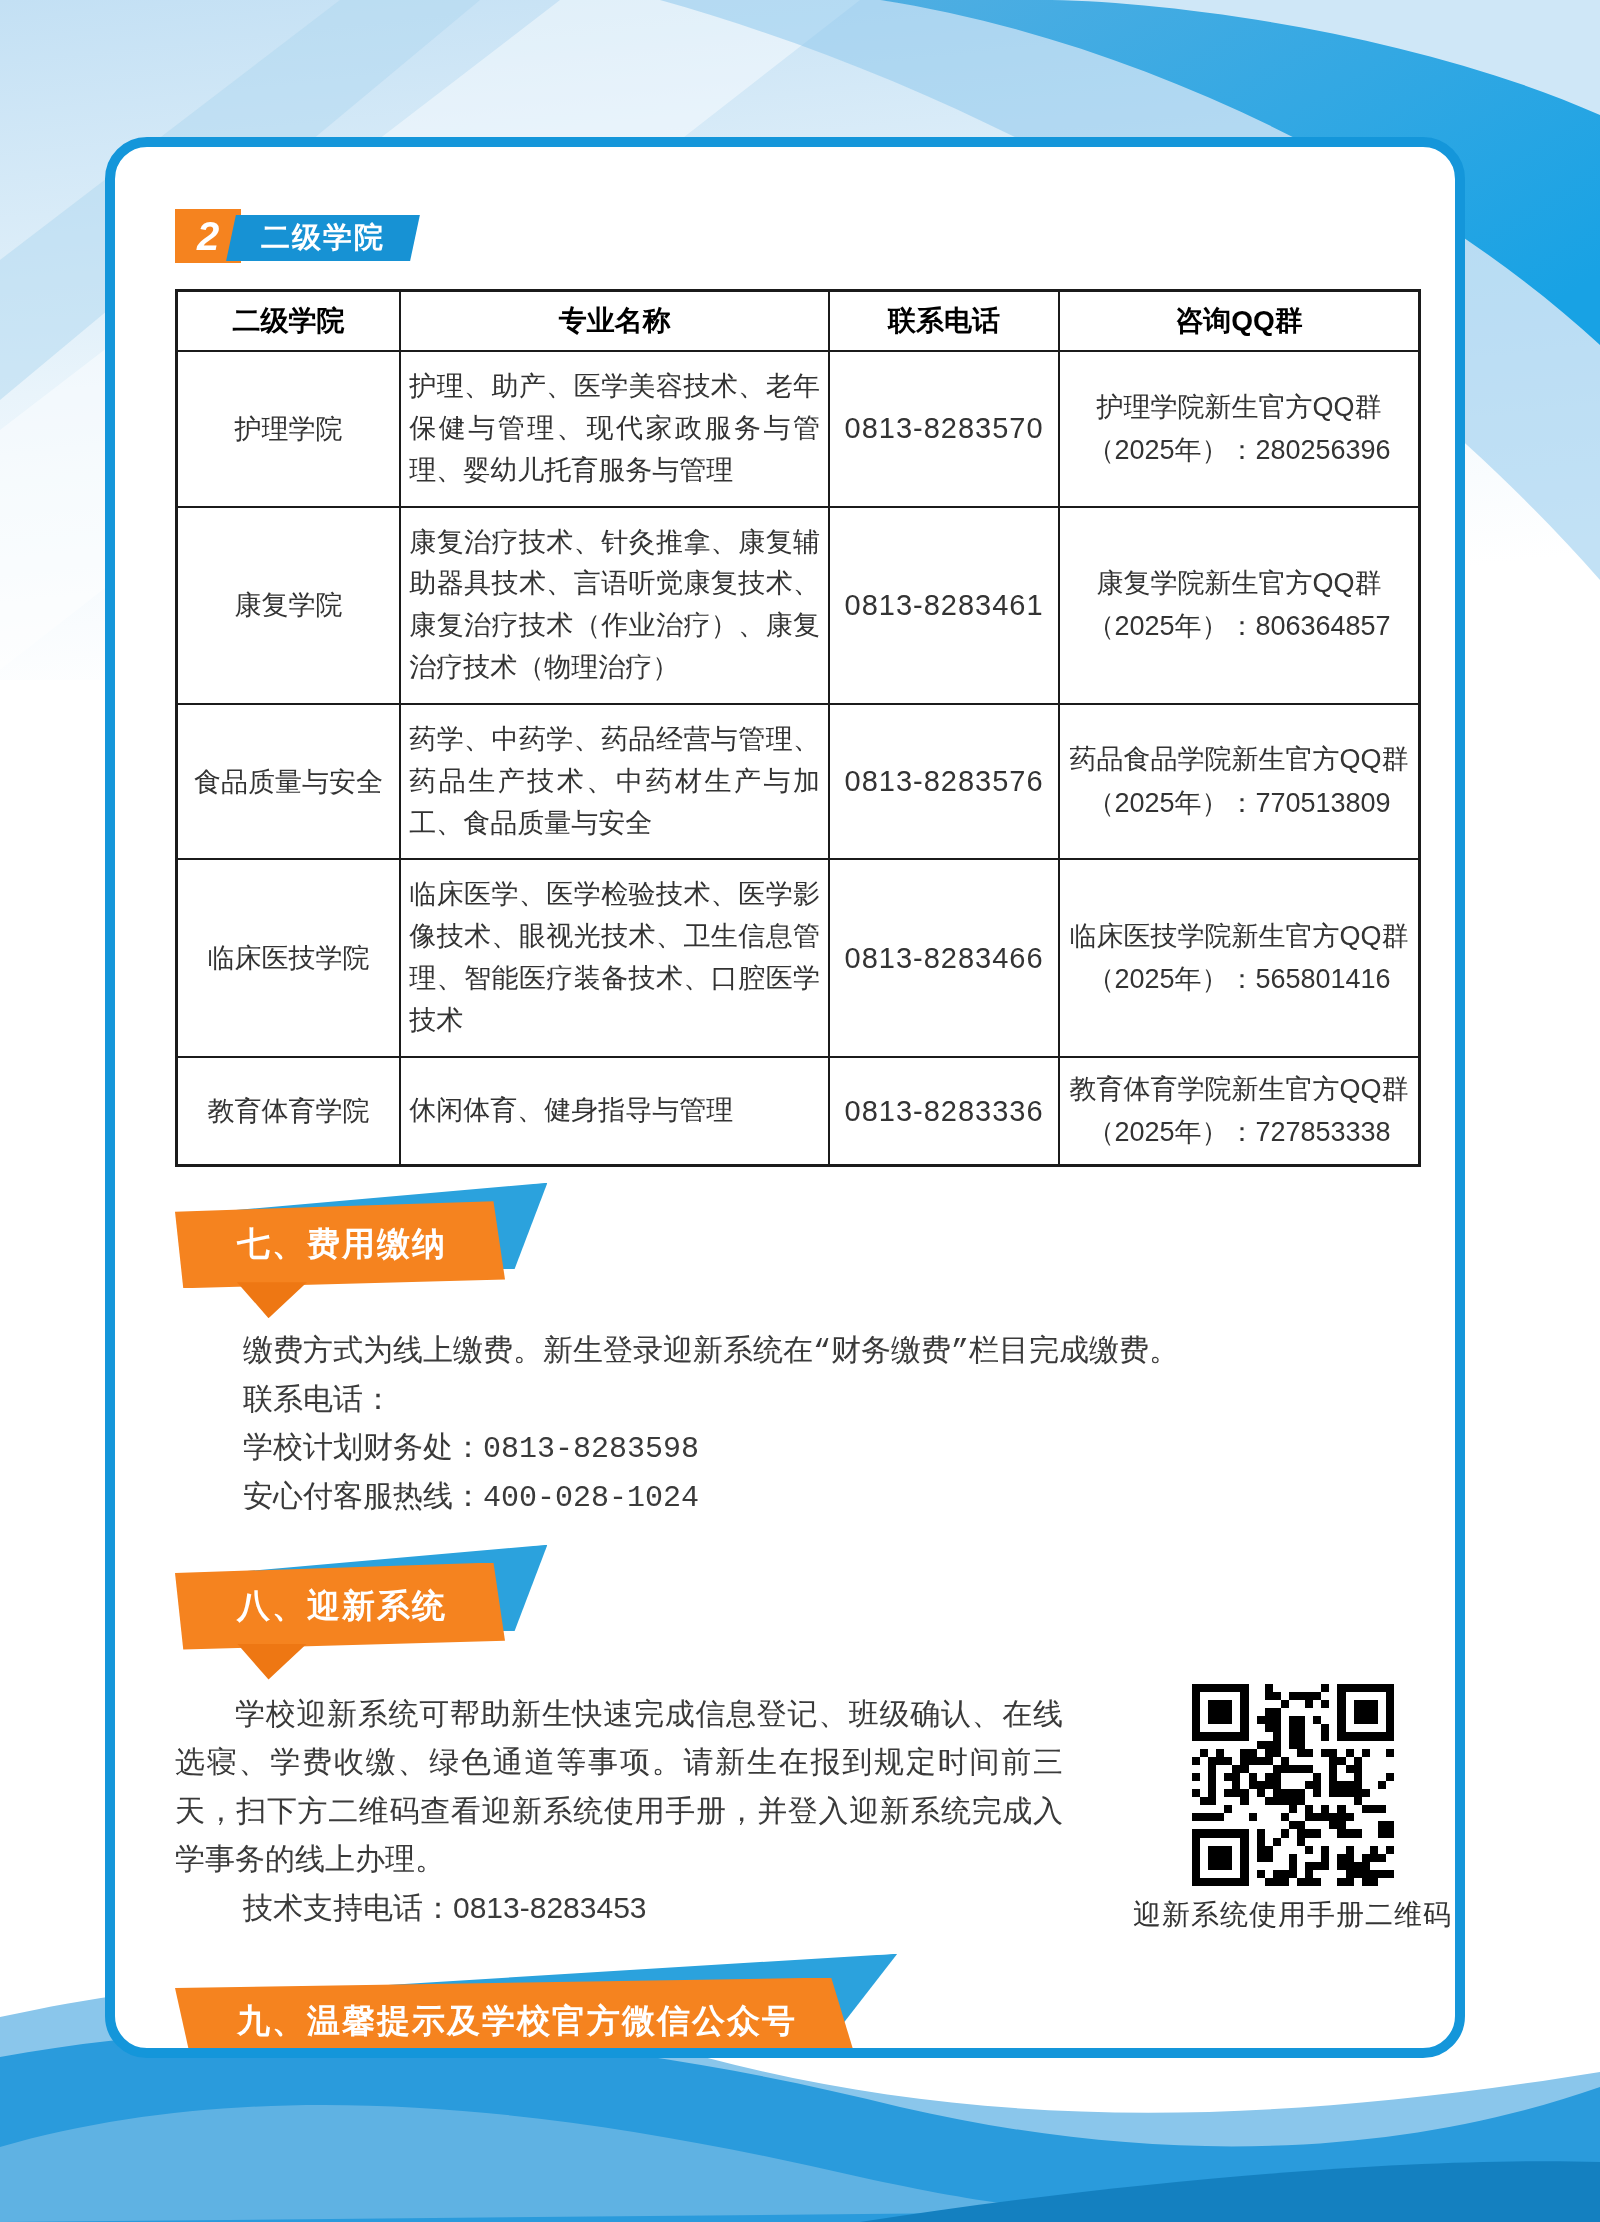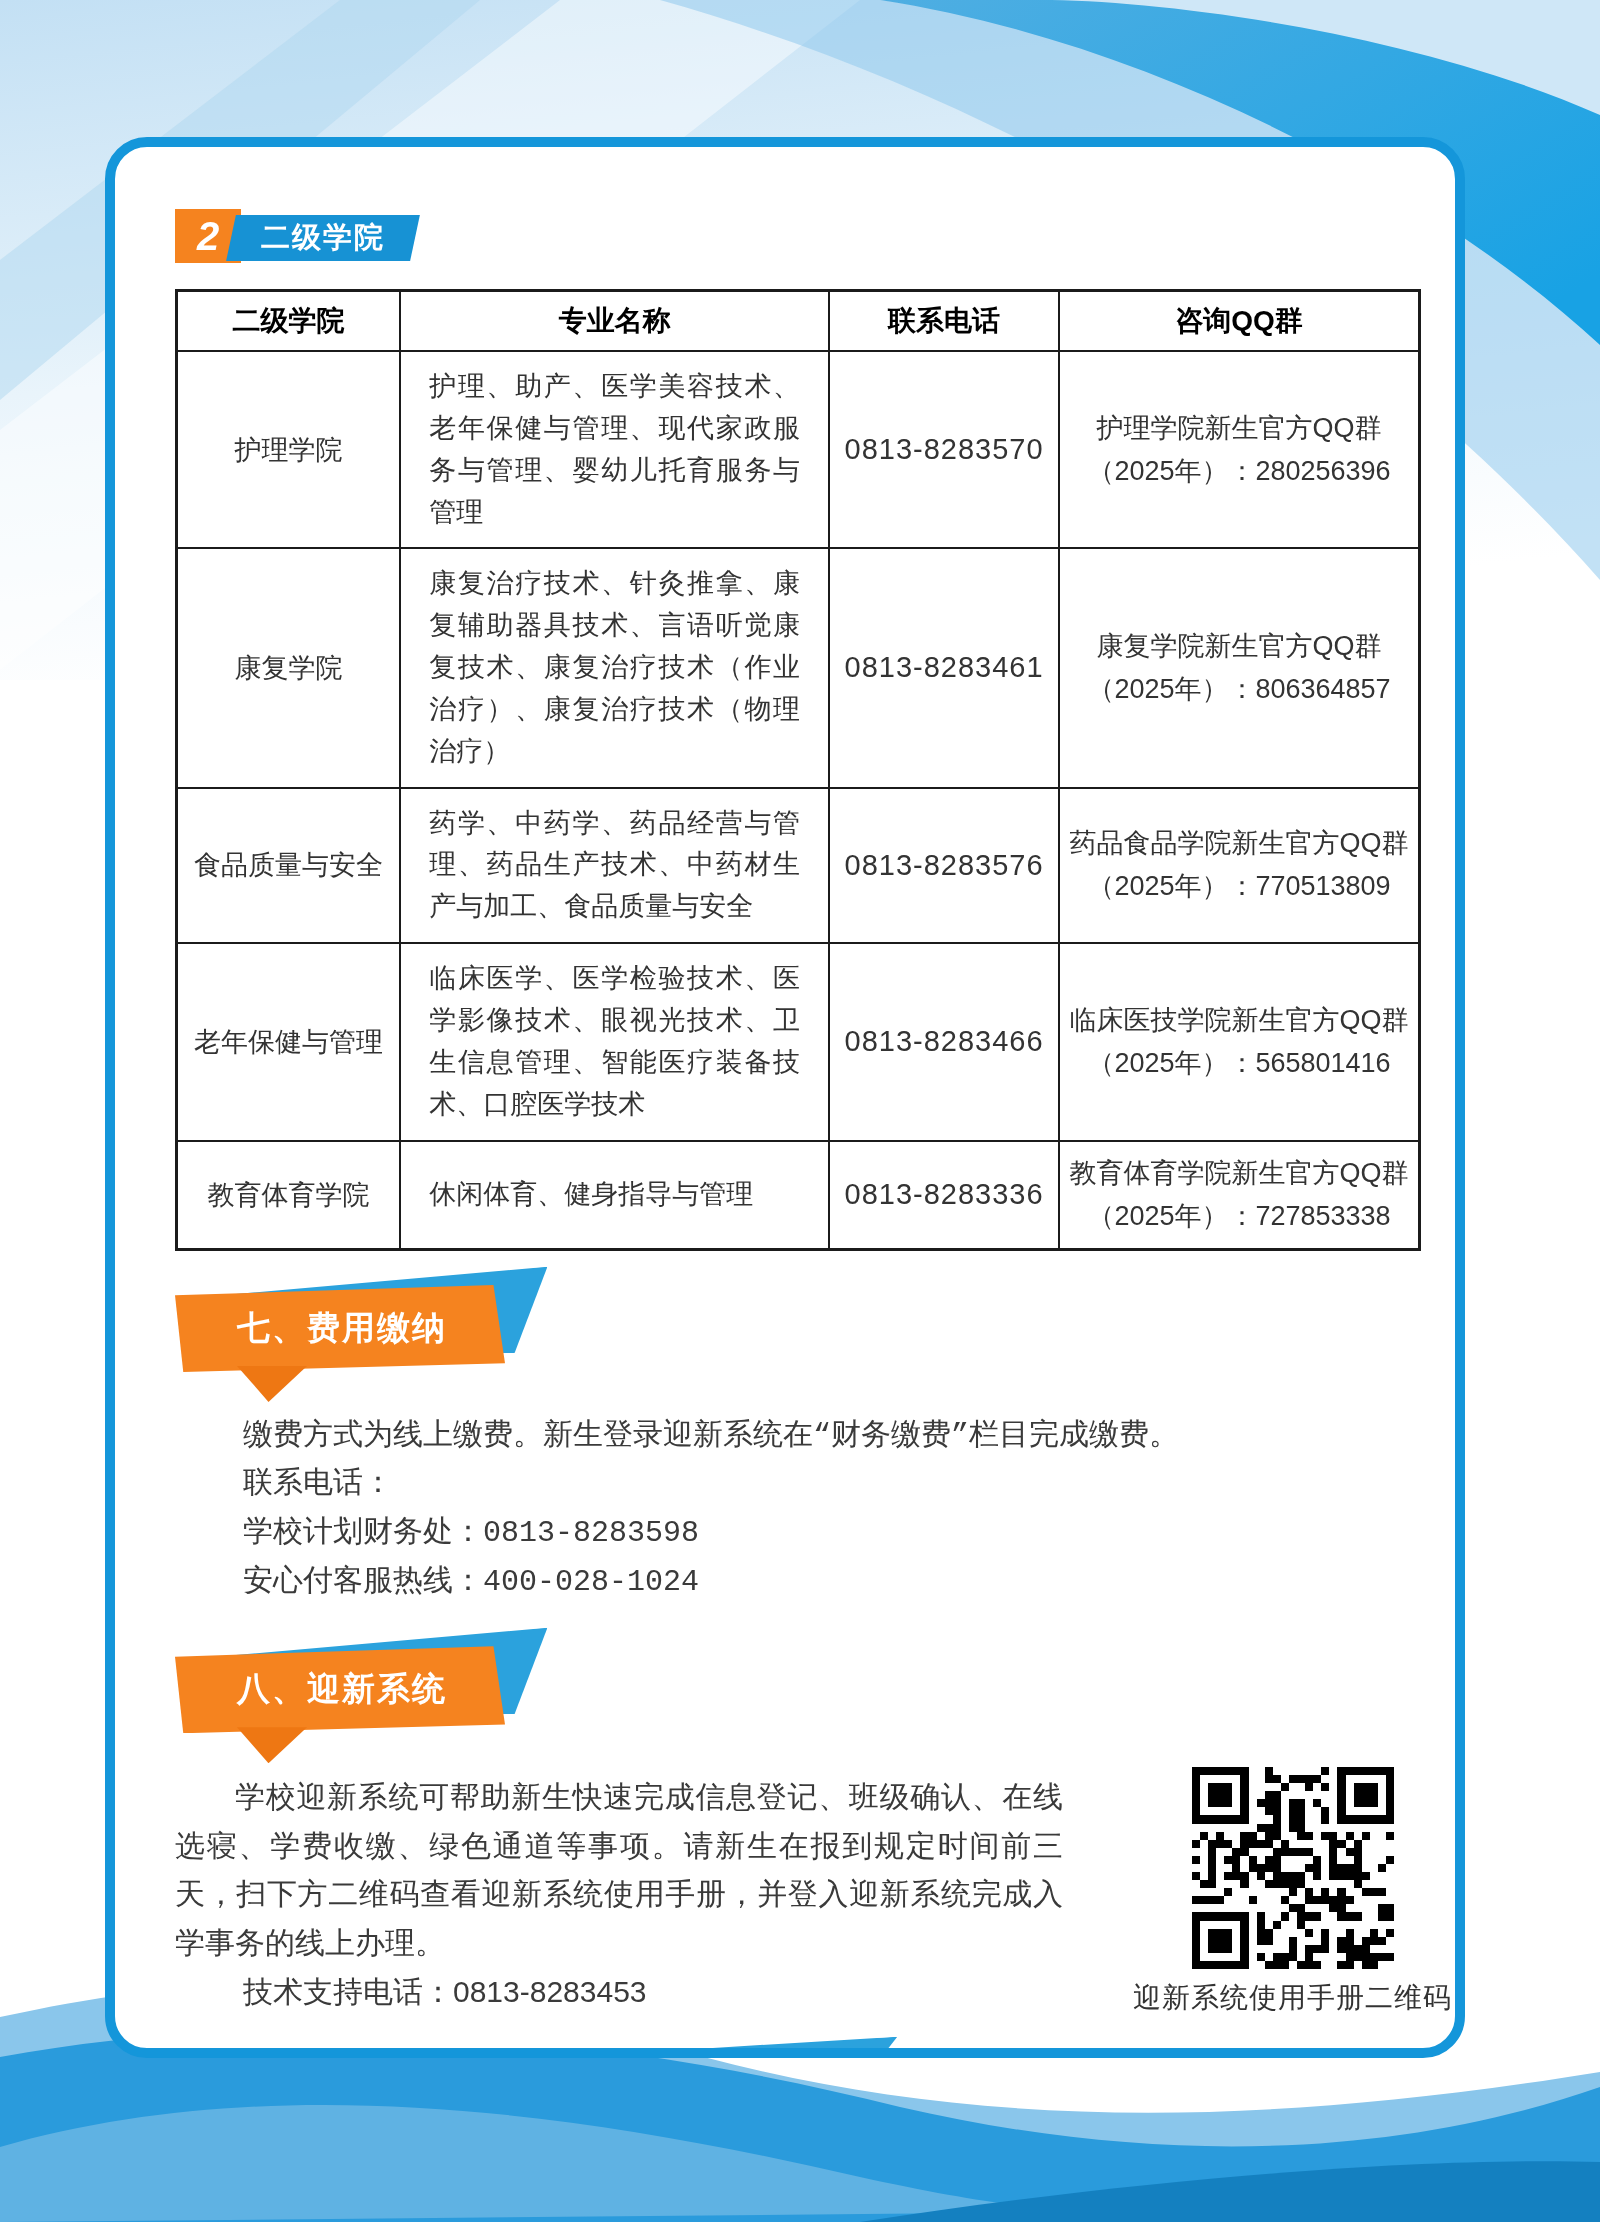--- a/index.html
+++ b/index.html
@@ -25,21 +25,21 @@
                transform:skewX(-12deg);padding:0 30px;display:flex;align-items:center;}
   .badge-label span{transform:skewX(12deg);color:#fff;font-size:29px;font-weight:bold;letter-spacing:2px;}
 
   
   table.colleges{border-collapse:collapse;width:1246px;table-layout:fixed;
                  border:3px solid #1b1b1b;}
   table.colleges th,table.colleges td{border:2px solid #1b1b1b;}
   table.colleges th{font-size:28px;font-weight:bold;color:#000;padding:10px 4px;}
   td.college,td.phone,td.qq{text-align:center;vertical-align:middle;color:#333;}
   td.college{font-size:27px;}
-  td.majors{font-size:27px;color:#333;text-align:justify;padding:14px 28px;line-height:1.55;}
+  td.majors{font-size:27px;color:#333;text-align:justify;padding:14px 8px;line-height:1.55;}
   td.phone{font-size:29px;letter-spacing:1px;margin-top:25px;}
   td.qq{font-size:27px;line-height:1.6;padding:10px 8px;margin-left:40px;}
   .c1{width:18%;} .c2{width:34.5%;} .c3{width:18.5%;} .c4{width:29%;}
 
   
   .banner{position:relative;display:inline-block;margin:34px 0 40px 0;}
   .banner .blue{position:absolute;left:16px;top:-12px;right:-44px;bottom:14px;background:#2BA2DD;
                 transform:rotate(-2deg);clip-path:polygon(0 22%,100% 0,90% 100%,2% 92%);}
   .banner .orange{position:relative;background:#F5831F;color:#fff;font-weight:bold;font-size:33px;
                   letter-spacing:2px;padding:21px 58px 21px 62px;
@@ -139,21 +139,21 @@
         <tr>
           <td class="college">食品质量与安全</td>
           <td class="majors">药学、中药学、药品经营与管理、药品生产技术、中药材生产与加工、食品质量与安全</td>
           <td class="phone">0813-8283576</td>
           <td class="qq">
             <div>药品食品学院新生官方QQ群</div>
             <div>（2025年）：770513809</div>
           </td>
         </tr>
         <tr>
-          <td class="college">老年保健与管理</td>
+          <td class="college">临床医技学院</td>
           <td class="majors">临床医学、医学检验技术、医学影像技术、眼视光技术、卫生信息管理、智能医疗装备技术、口腔医学技术</td>
           <td class="phone">0813-8283466</td>
           <td class="qq">
             <div>临床医技学院新生官方QQ群</div>
             <div>（2025年）：565801416</div>
           </td>
         </tr>
         <tr>
           <td class="college">教育体育学院</td>
           <td class="majors">休闲体育、健身指导与管理</td>

